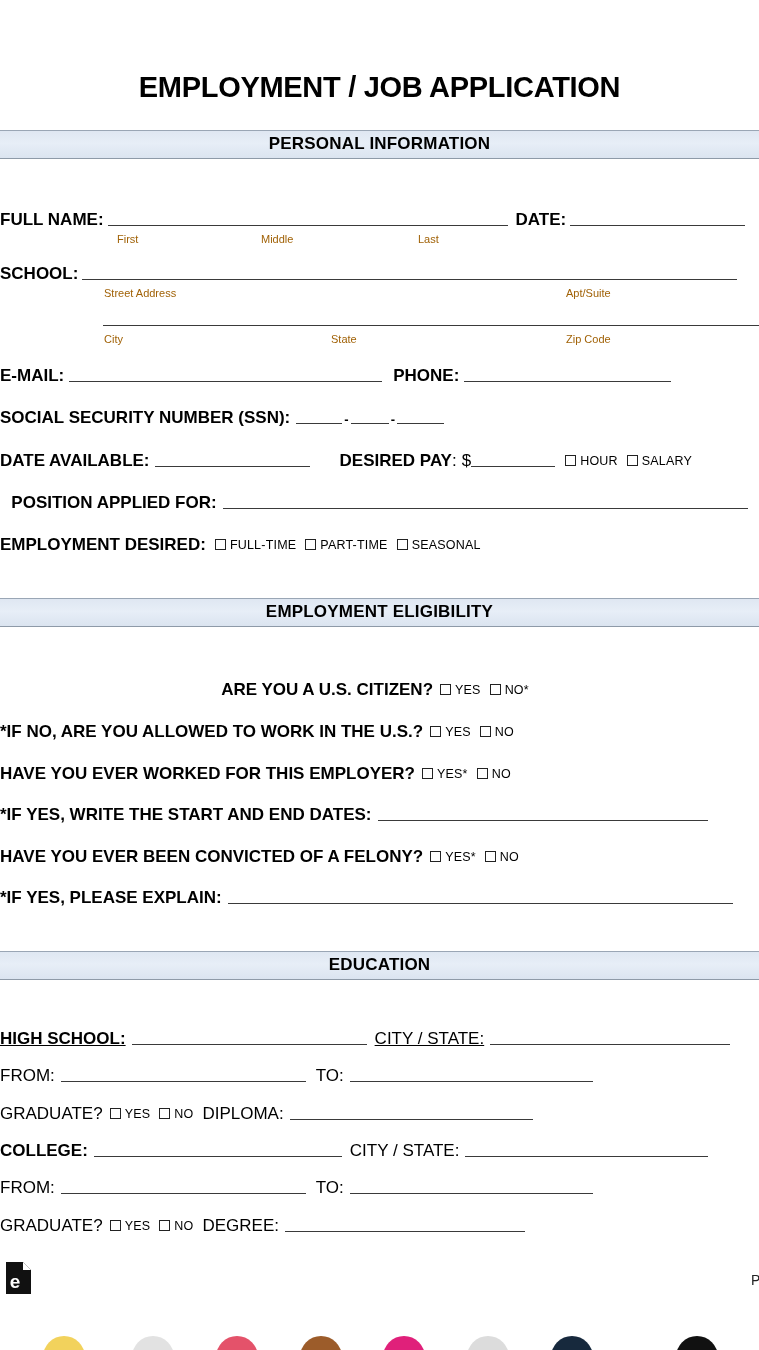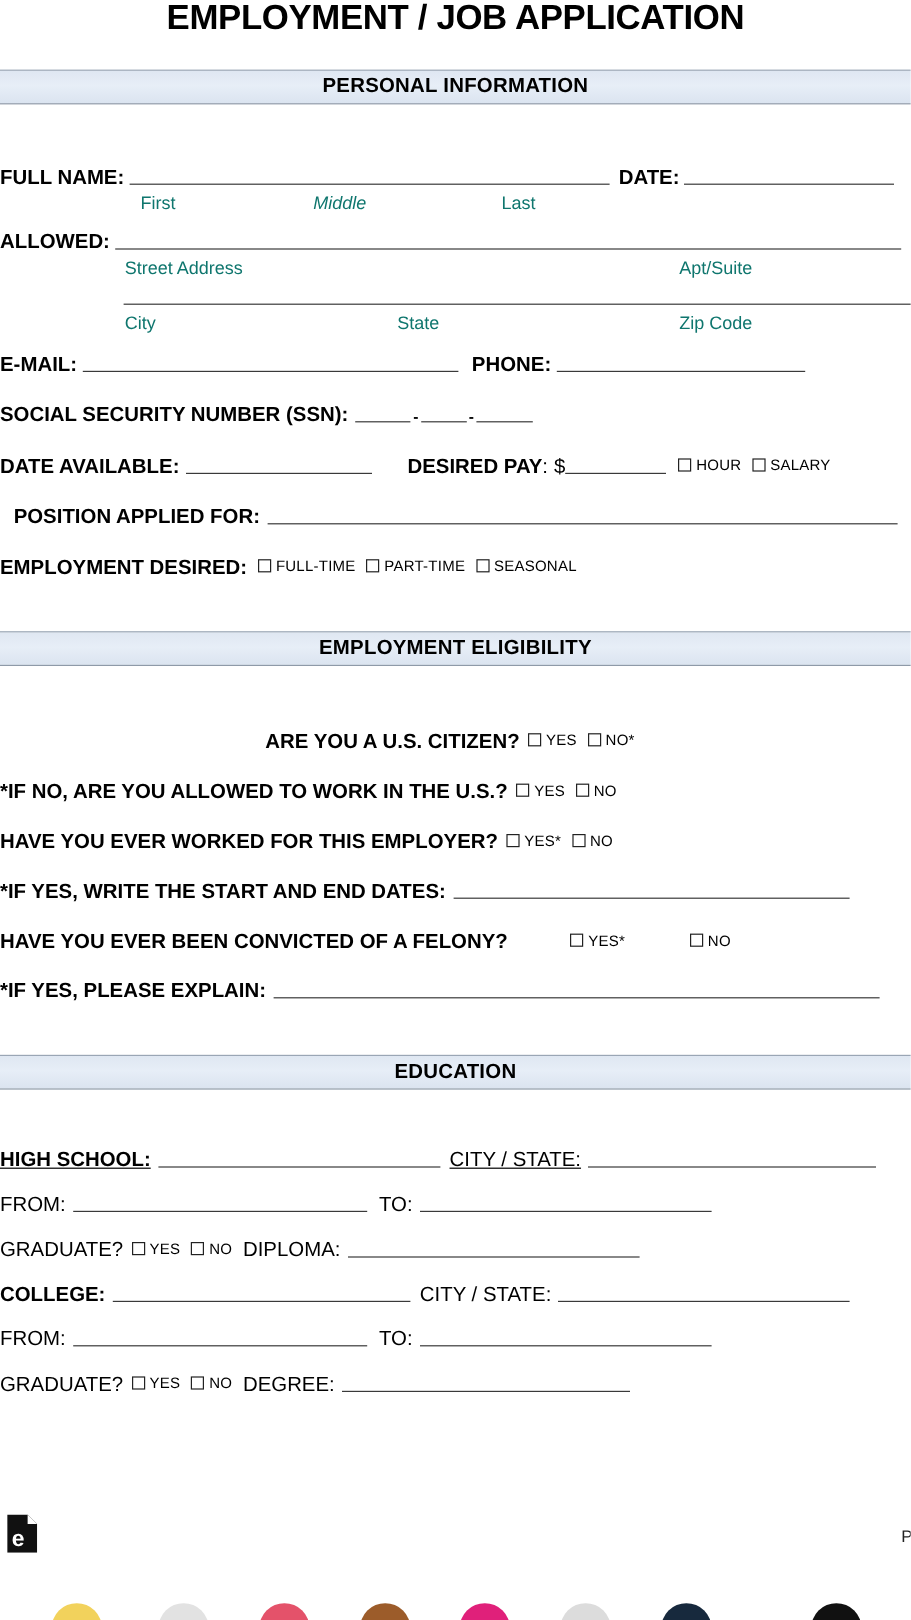--- a/index.html
+++ b/index.html
@@ -23,20 +23,21 @@
     background: #ffffff;
     overflow: hidden;
   }
 
   
   .doc-title {
     text-align: center;
     font-size: 29px;
     font-weight: bold;
     letter-spacing: -0.3px;
+    padding-top: 72px;
     padding-bottom: 0;
     line-height: 1.1;
     white-space: nowrap;
   }
 
   
   .section-bar {
     margin-top: 26px;
     height: 29px;
     background: linear-gradient(to bottom, #dfe7f2 0%, #e7eef7 45%, #dbe4f0 100%);
@@ -76,22 +77,22 @@
   .rule {
     border-bottom: 1.6px solid #3a3a3a;
     height: 1px;
     align-self: flex-end;
     margin-bottom: 2px;
   }
 
   .sublabels {
     position: relative;
     height: 15px;
-    font-size: 15px;
-    color: #0f766e;
+    font-size: 11px;
+    color: #a16207;
   }
   .sublabels span {
     position: absolute;
     top: 0;
     white-space: nowrap;
   }
 
   
   .cb {
     display: inline-block;
@@ -155,26 +156,26 @@
   </div>
 
   <div class="row" style="margin-top:52px;">
     <span class="lbl">FULL NAME:</span>
     <span class="rule" style="width:400px; margin-left:4px;"></span>
     <span class="lbl" style="margin-left:8px;">DATE:</span>
     <span class="rule" style="width:175px; margin-left:4px;"></span>
   </div>
   <div class="sublabels" style="margin-top:5px; margin-left:0;">
     <span style="left:117px;">First</span>
-    <span style="left:261px;font-style:italic;">Middle</span>
+    <span style="left:261px;">Middle</span>
     <span style="left:418px;">Last</span>
   </div>
 
   <div class="row" style="margin-top:17px;">
-    <span class="lbl">ALLOWED:</span>
+    <span class="lbl">SCHOOL:</span>
     <span class="rule" style="width:655px; margin-left:4px;"></span>
   </div>
   <div class="sublabels" style="margin-top:5px;">
     <span style="left:104px;">Street Address</span>
     <span style="left:566px;">Apt/Suite</span>
   </div>
 
   <div class="row" style="margin-top:22px;">
     <span class="rule" style="width:656px; margin-left:103px;"></span>
   </div>
@@ -265,21 +266,21 @@
     <span>
       <span class="cb"></span><span class="cb-lab">NO</span>
     </span>
   </div>
 
   <div class="row" style="margin-top:24px;">
     <span class="lbl">*IF YES, WRITE THE START AND END DATES:</span>
     <span class="rule" style="width:330px; margin-left:6px;"></span>
   </div>
 
-  <div class="row" style="margin-top:24px;gap:45px;">
+  <div class="row" style="margin-top:24px;">
     <span class="lbl">HAVE YOU EVER BEEN CONVICTED OF A FELONY?</span>
     <span style="margin-left:7px;">
       <span class="cb"></span><span class="cb-lab">YES*</span>
     </span>
     <span>
       <span class="cb"></span><span class="cb-lab">NO</span>
     </span>
   </div>
 
   <div class="row" style="margin-top:24px;">

